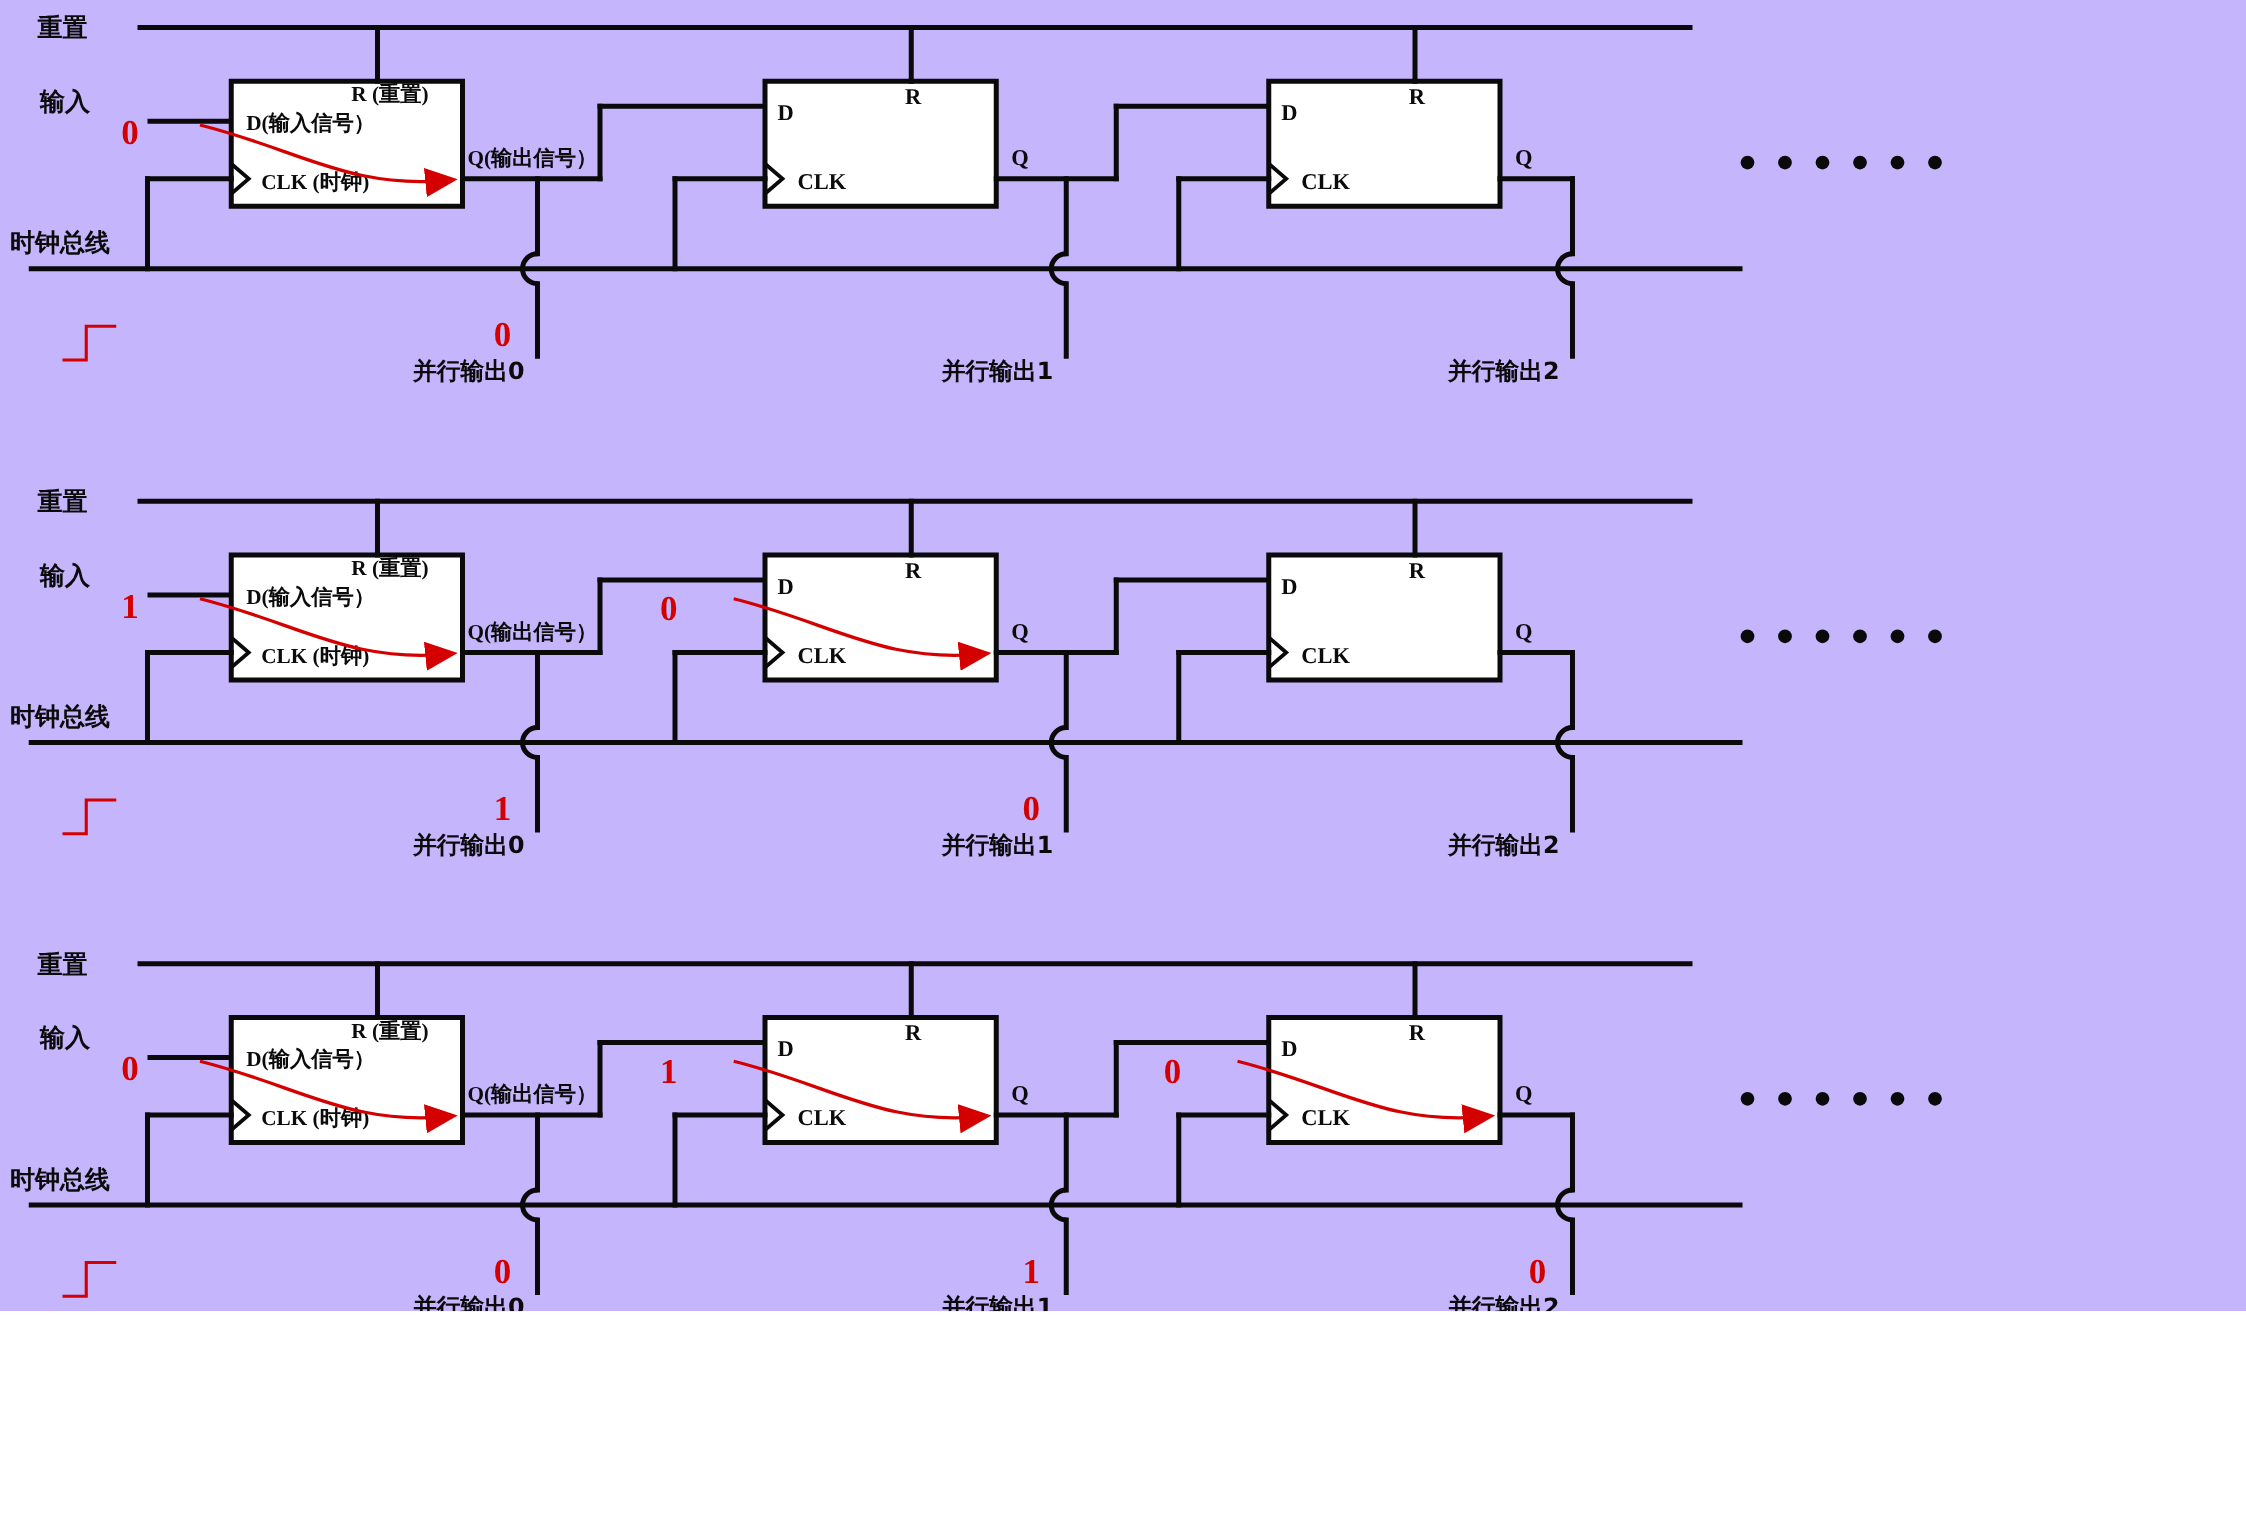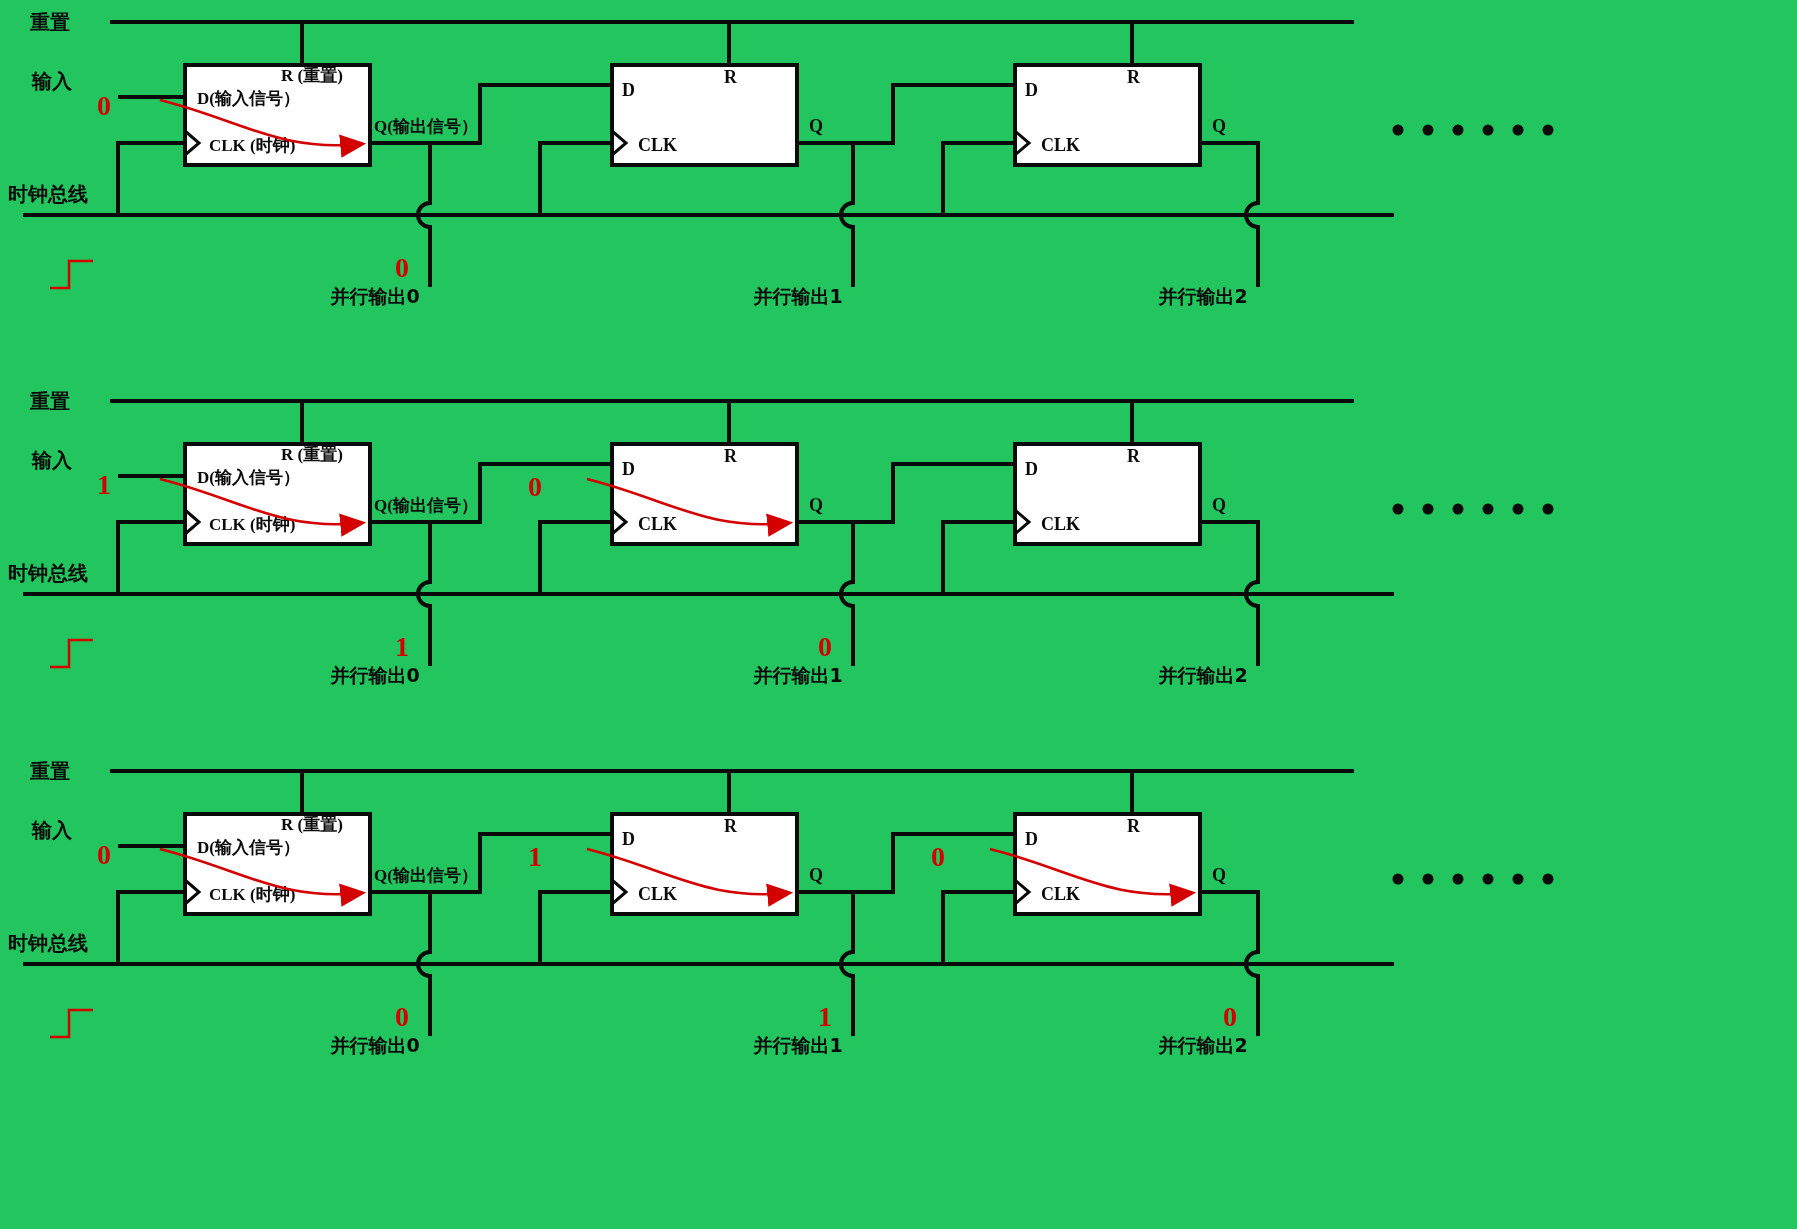--- a/index.html
+++ b/index.html
@@ -1,16 +1,16 @@
 <!DOCTYPE html>
 <html><head>
 <meta charset="utf-8">
 <style>
   html,body{margin:0;padding:0;background:#ffffff}
-  .wrap{width:1797px;height:1229px;position:relative;background:#22c55e;overflow:hidden}
+  .wrap{width:1797px;height:1049px;position:relative;background:#c4b5fd;overflow:hidden}
   svg{display:block}
   text{fill:#0b0b0b}
   .cn{font-family:"DejaVu Sans",sans-serif;font-weight:700;font-size:20px}
   .cn-sm{font-family:"DejaVu Sans",sans-serif;font-weight:700;font-size:19px}
   .ff{font-family:"Liberation Serif",serif;font-weight:700;font-size:18px}
   .ff-sm{font-family:"Liberation Serif",serif;font-weight:700;font-size:17px}
   .val{font-family:"Liberation Serif",serif;font-weight:700;font-size:28px;fill:#d40000}
 </style>
 </head>
 <body>

